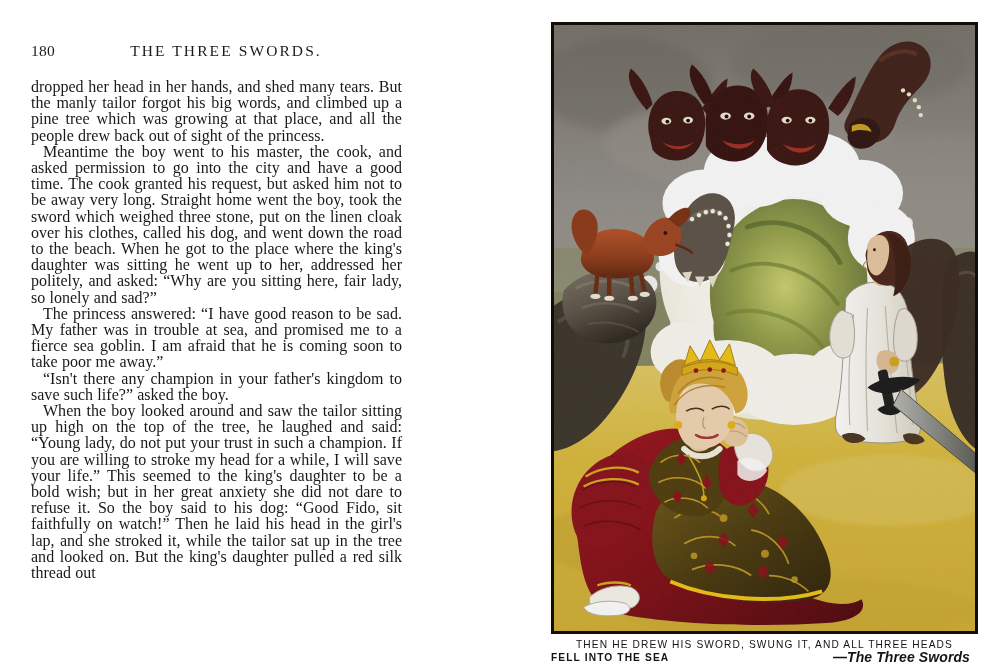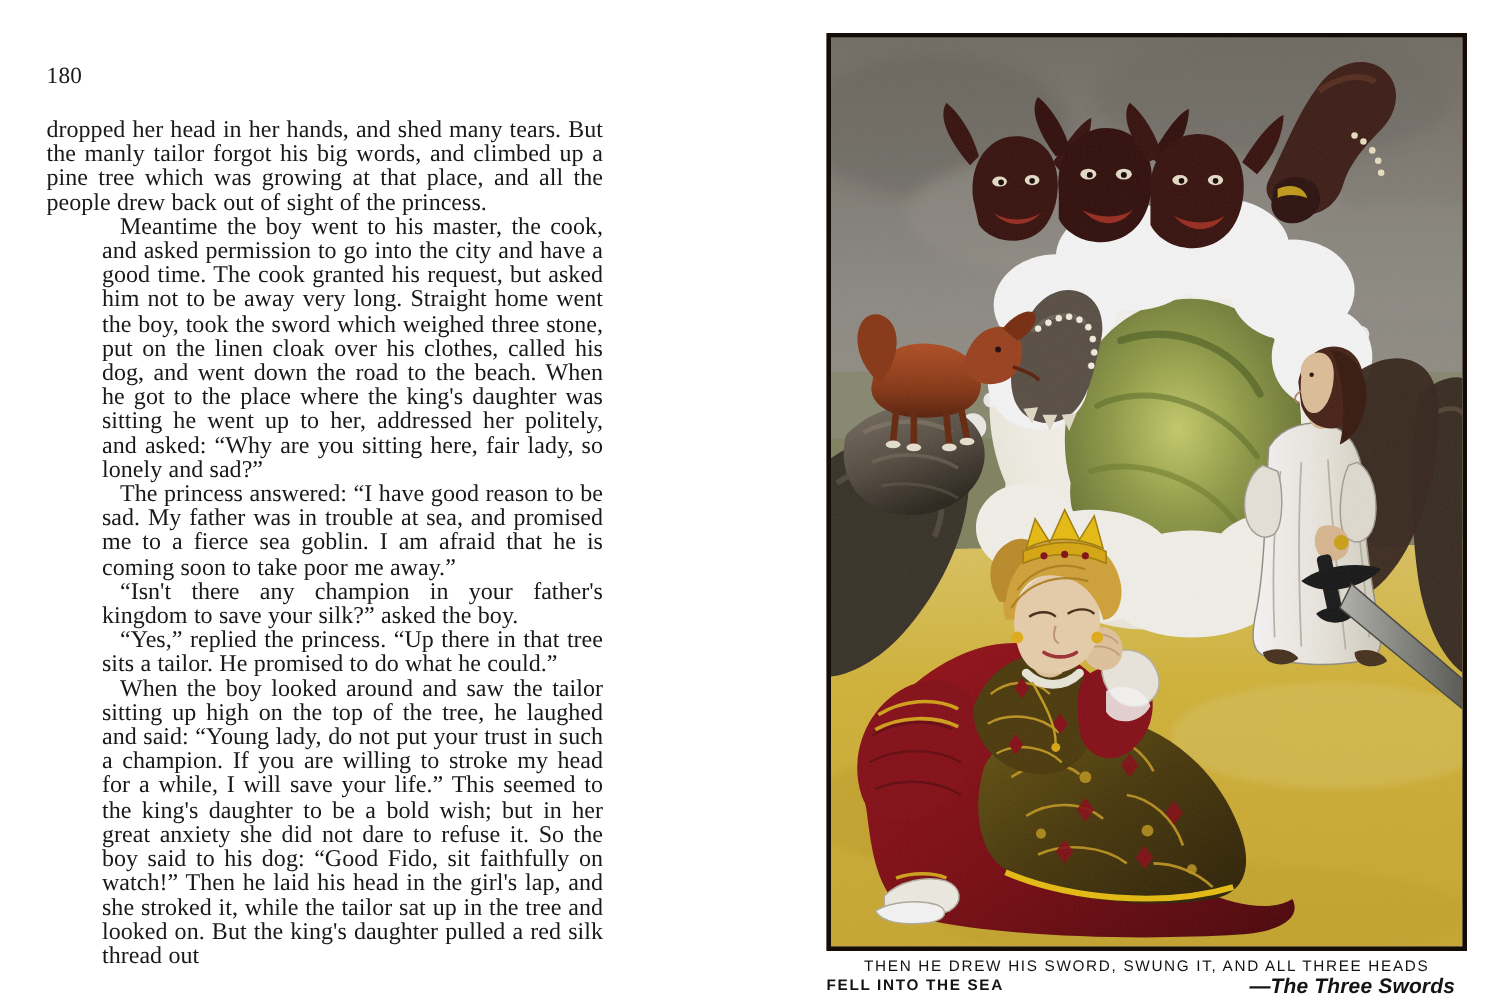--- a/index.html
+++ b/index.html
@@ -73,21 +73,20 @@
     color: #191919;
     letter-spacing: 0.02px;
     word-spacing: 0.2px;
   }
   .body-text p {
     margin: 0;
     text-indent: 0;
   }
   .body-text p + p {
     text-indent: 12px;
-    margin-left: 37px;
   }
 
   
   .plate-col {
     position: absolute;
     left: 551px;
     top: 22px;
     width: 427px;
     height: 612px;
   }
@@ -157,28 +156,28 @@
 </style>
 </head>
 <body>
 
 <div class="page">
 
   <div class="text-col">
 
     <div class="running-head">
       <span class="folio">180</span>
+      <span class="head-title">THE THREE SWORDS.</span>
     </div>
 
     <div class="body-text">
       <p>dropped her head in her hands, and shed many tears.  But the manly tailor forgot his big words, and climbed up a pine tree which was growing at that place, and all the people drew back out of sight of the princess.</p>
       <p>Meantime the boy went to his master, the cook, and asked permission to go into the city and have a good time. The cook granted his request, but asked him not to be away very long.  Straight home went the boy, took the sword which weighed three stone, put on the linen cloak over his clothes, called his dog, and went down the road to the beach.  When he got to the place where the king's daughter was sitting he went up to her, addressed her politely, and asked: “Why are you sitting here, fair lady, so lonely and sad?”</p>
       <p>The princess answered: “I have good reason to be sad. My father was in trouble at sea, and promised me to a fierce sea goblin.  I am afraid that he is coming soon to take poor me away.”</p>
-      <p>“Isn't there any champion in your father's kingdom to save your silk?” asked the boy.</p>
-      <p>“Yes,” replied the princess.  “Up there in that tree sits a tailor.  He promised to do what he could.”</p>
+      <p>“Isn't there any champion in your father's kingdom to save such life?” asked the boy.</p>
       <p>When the boy looked around and saw the tailor sitting up high on the top of the tree, he laughed and said: “Young lady, do not put your trust in such a champion.  If you are willing to stroke my head for a while, I will save your life.”  This seemed to the king's daughter to be a bold wish; but in her great anxiety she did not dare to refuse it.  So the boy said to his dog: “Good Fido, sit faithfully on watch!”  Then he laid his head in the girl's lap, and she stroked it, while the tailor sat up in the tree and looked on.  But the king's daughter pulled a red silk thread out</p>
     </div>
 
   </div>
 
   <div class="plate-col">
     <div class="plate-frame">
       <div class="plate-art">
         <svg viewBox="0 0 427 612" preserveAspectRatio="none" role="img">
           <defs>

